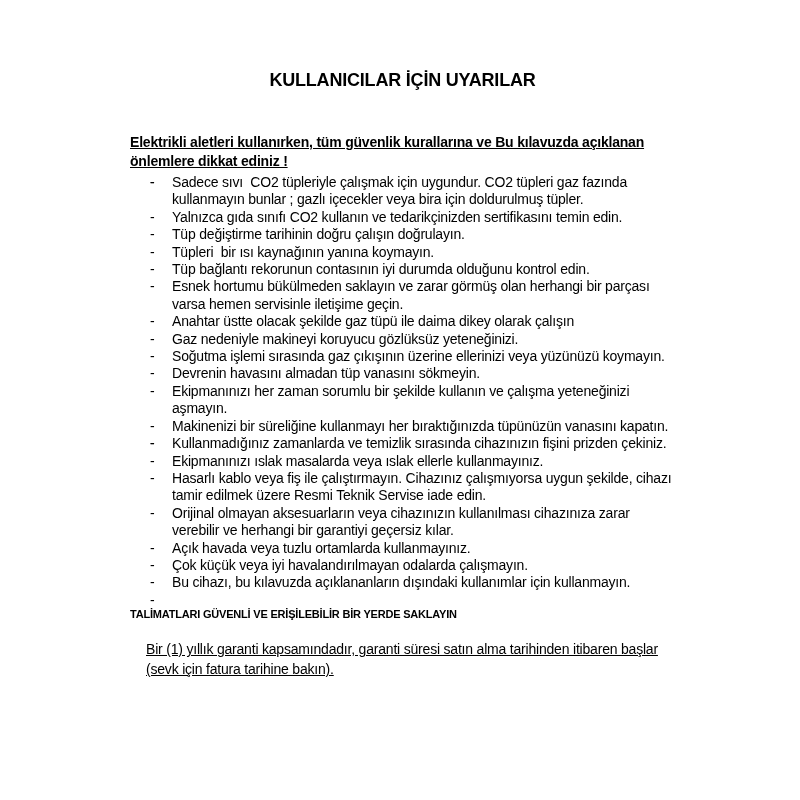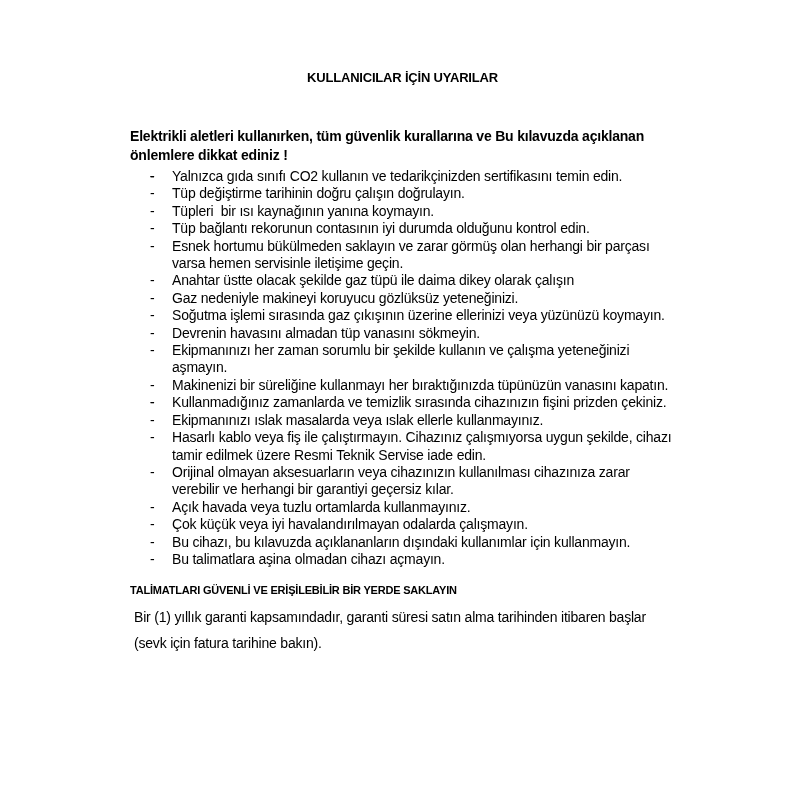--- a/index.html
+++ b/index.html
@@ -19,27 +19,28 @@
   .page {
     box-sizing: border-box;
     width: 800px;
     height: 800px;
     padding: 70px 125px 0 130px;
     background: #ffffff;
   }
   .title {
     margin: 0;
     text-align: center;
-    font-size: 13px;
+    font-size: 18px;
     font-weight: 700;
     letter-spacing: -0.2px;
   }
   .intro {
     margin: 42px 0 3px 0;
     font-weight: 700;
+    text-decoration: underline;
     line-height: 19px;
   }
   .warning-list {
     list-style: none;
     margin: 0;
     padding: 0;
     line-height: 17.4px;
   }
   .warning-list li {
     position: relative;
@@ -54,53 +55,54 @@
     white-space: pre-wrap;
   }
   .footer-heading {
     margin: 13px 0 0 0;
     font-size: 11px;
     font-weight: 700;
     line-height: 18.5px;
     letter-spacing: -0.2px;
   }
   .footer-text {
-    margin: 4px;
-    line-height: 26px;
+    margin: 16px;
+    line-height: 20px;
+    text-decoration: underline;
   }
 </style>
 </head>
 <body>
 
 <div class="page">
   <h1 class="title">KULLANICILAR İÇİN UYARILAR</h1>
 
   <p class="intro">Elektrikli aletleri kullanırken, tüm güvenlik kurallarına ve Bu kılavuzda açıklanan önlemlere dikkat ediniz !</p>
 
   <ul class="warning-list">
       <li><span class="dash">-</span></li>
-      <li><span class="dash">-</span></li>
+      <li><span class="dash">-</span><span class="item-text">Sadece sıvı  CO2 tüpleriyle çalışmak için uygundur. CO2 tüpleri gaz fazında kullanmayın bunlar ; gazlı içecekler veya bira için doldurulmuş tüpler.</span></li>
       <li><span class="dash">-</span><span class="item-text">Yalnızca gıda sınıfı CO2 kullanın ve tedarikçinizden sertifikasını temin edin.</span></li>
       <li><span class="dash">-</span><span class="item-text">Tüp değiştirme tarihinin doğru çalışın doğrulayın.</span></li>
       <li><span class="dash">-</span><span class="item-text">Tüpleri  bir ısı kaynağının yanına koymayın.</span></li>
       <li><span class="dash">-</span><span class="item-text">Tüp bağlantı rekorunun contasının iyi durumda olduğunu kontrol edin.</span></li>
       <li><span class="dash">-</span><span class="item-text">Esnek hortumu bükülmeden saklayın ve zarar görmüş olan herhangi bir parçası varsa hemen servisinle iletişime geçin.</span></li>
       <li><span class="dash">-</span><span class="item-text">Anahtar üstte olacak şekilde gaz tüpü ile daima dikey olarak çalışın</span></li>
       <li><span class="dash">-</span><span class="item-text">Gaz nedeniyle makineyi koruyucu gözlüksüz yeteneğinizi.</span></li>
       <li><span class="dash">-</span><span class="item-text">Soğutma işlemi sırasında gaz çıkışının üzerine ellerinizi veya yüzünüzü koymayın.</span></li>
       <li><span class="dash">-</span><span class="item-text">Devrenin havasını almadan tüp vanasını sökmeyin.</span></li>
       <li><span class="dash">-</span><span class="item-text">Ekipmanınızı her zaman sorumlu bir şekilde kullanın ve çalışma yeteneğinizi aşmayın.</span></li>
       <li><span class="dash">-</span><span class="item-text">Makinenizi bir süreliğine kullanmayı her bıraktığınızda tüpünüzün vanasını kapatın.</span></li>
       <li><span class="dash">-</span></li>
       <li><span class="dash">-</span><span class="item-text">Kullanmadığınız zamanlarda ve temizlik sırasında cihazınızın fişini prizden çekiniz.</span></li>
       <li><span class="dash">-</span><span class="item-text">Ekipmanınızı ıslak masalarda veya ıslak ellerle kullanmayınız.</span></li>
       <li><span class="dash">-</span><span class="item-text">Hasarlı kablo veya fiş ile çalıştırmayın. Cihazınız çalışmıyorsa uygun şekilde, cihazı tamir edilmek üzere Resmi Teknik Servise iade edin.</span></li>
       <li><span class="dash">-</span><span class="item-text">Orijinal olmayan aksesuarların veya cihazınızın kullanılması cihazınıza zarar verebilir ve herhangi bir garantiyi geçersiz kılar.</span></li>
       <li><span class="dash">-</span><span class="item-text">Açık havada veya tuzlu ortamlarda kullanmayınız.</span></li>
       <li><span class="dash">-</span><span class="item-text">Çok küçük veya iyi havalandırılmayan odalarda çalışmayın.</span></li>
       <li><span class="dash">-</span><span class="item-text">Bu cihazı, bu kılavuzda açıklananların dışındaki kullanımlar için kullanmayın.</span></li>
-      <li><span class="dash">-</span><span class="item-text">Bu talimatlara aşina olmadan cihazı açmayın.</span></li>
+      <li><span class="dash">-</span></li>
     </ul>
 
   <h2 class="footer-heading">TALİMATLARI GÜVENLİ VE ERİŞİLEBİLİR BİR YERDE SAKLAYIN</h2>
 
   <p class="footer-text">Bir (1) yıllık garanti kapsamındadır, garanti süresi satın alma tarihinden itibaren başlar (sevk için fatura tarihine bakın).</p>
 </div>
 
 </body></html>

